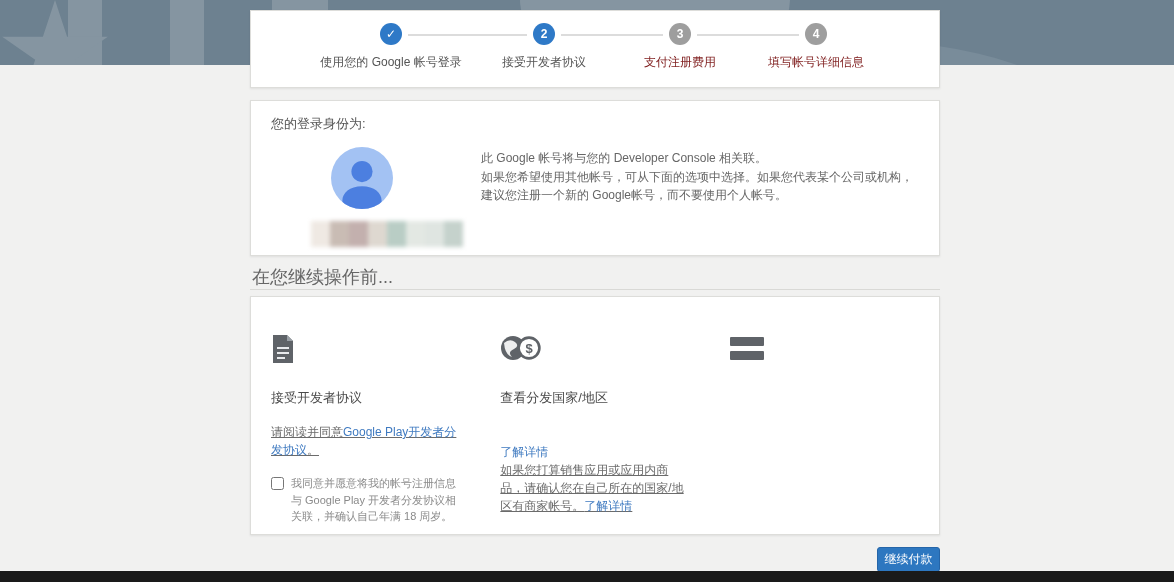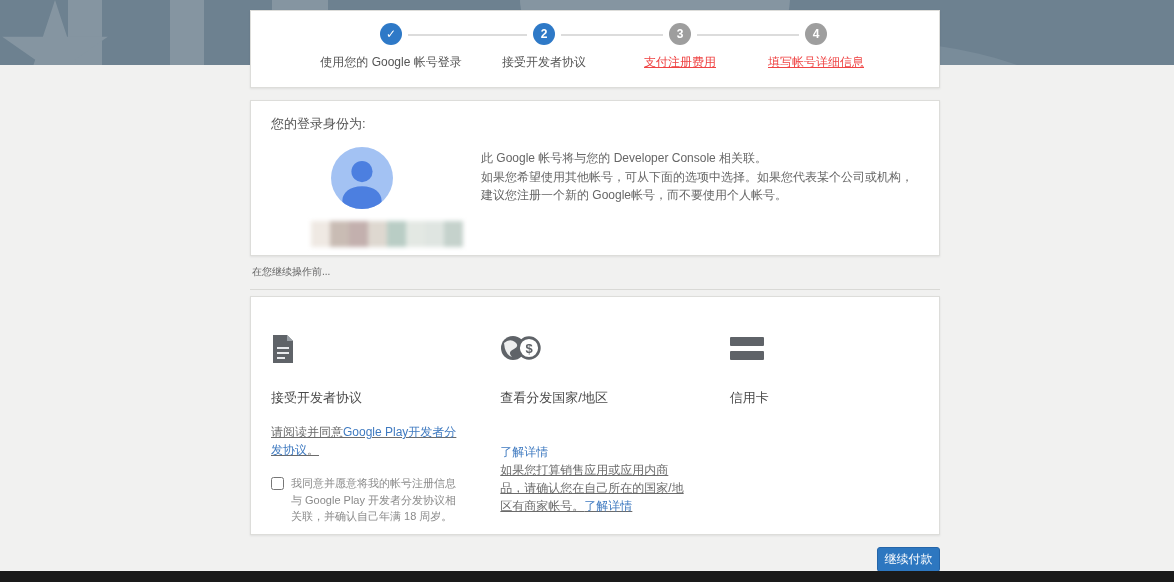--- a/index.html
+++ b/index.html
@@ -28,38 +28,38 @@
   .step{ flex:1; display:flex; flex-direction:column; align-items:center; position:relative; }
   .step:first-child{ flex:1.25; }
   .circle{ width:22px; height:22px; border-radius:50%; color:#fff; font-size:12px; font-weight:bold;
            display:flex; align-items:center; justify-content:center; z-index:1; }
   .circle.done,.circle.active{ background:#2e79c7; }
   .circle.pending{ background:#9e9e9e; }
   .step:not(:first-child)::before{ content:''; position:absolute; top:11px; left:0; right:calc(50% + 17px); height:2px; background:#dcdcdc; }
   .step:not(:last-child)::after{ content:''; position:absolute; top:11px; left:calc(50% + 17px); right:0; height:2px; background:#dcdcdc; }
   .step-label{ margin-top:9px; font-size:12px; white-space:nowrap; }
   .step-label.done,.step-label.active{ color:#555;text-align:center; }
-  .step-label.pending{ color:#ef4444;text-decoration:underline; }
+  .step-label.pending{ color:#7f1d1d; }
 
   
   .identity-card{ top:100px; height:156px; padding:14px 20px; }
   .identity-heading{ font-size:13px; color:#555; }
   .identity-body{ display:flex; margin-top:14px; }
   .avatar-col{ width:210px; padding-left:40px; }
   .avatar{ width:62px; height:62px; margin-left:20px; }
   .email-redacted{ display:flex; margin-top:12px; height:26px; filter:blur(2px); }
   .email-redacted span{ display:block; width:19px; height:100%; }
   .identity-text{ flex:1; font-size:12px; color:#666; line-height:1.55; padding-top:2px; }
   .identity-text p{ max-width:450px; }
   .identity-links{ margin-top:16px; }
   a.link{ color:#3f7ac0; text-decoration:none; cursor:pointer; }
   .identity-links a{ font-size:12px; margin-right:24px; }
 
   
-  .section-heading{ position:absolute; left:252px; top:265px; font-size:10px; color:#666; }
+  .section-heading{ position:absolute; left:252px; top:265px; font-size:18px; color:#666; }
   .section-divider{ position:absolute; left:250px; top:289px; width:690px; height:1px; background:#d9d9d6; }
 
   
   .checklist-card{ top:296px; height:239px; padding:38px 20px 20px; }
   .columns{ display:flex; gap:40px; }
   .col{ width:190px; }
   .col-icon{ height:32px; margin-bottom:22px; display:flex; align-items:flex-start; }
   .col-title{ font-size:13px; color:#4a4a4a; margin-bottom:16px; }
   .col-text{ font-size:12px; color:#6b6b6b; line-height:1.5;text-decoration:underline; }
   .col-text a{ font-size:12px; }
@@ -187,21 +187,20 @@
         </div>
       </div>
 
       <div class="col">
         <div class="col-icon">
           <div class="cc-bars">
               <i></i>
               <i></i>
             </div>
         </div>
-        <div class="col-title">信用卡</div>
       </div>
 
     </div>
   </div>
 
   <button class="continue-btn">继续付款</button>
 
   <div class="bottom-bar"></div>
 </div>
 

